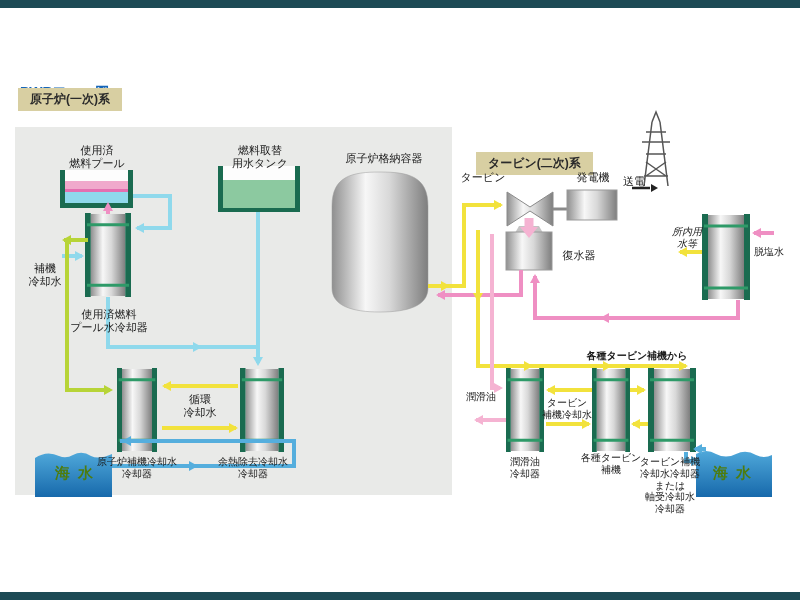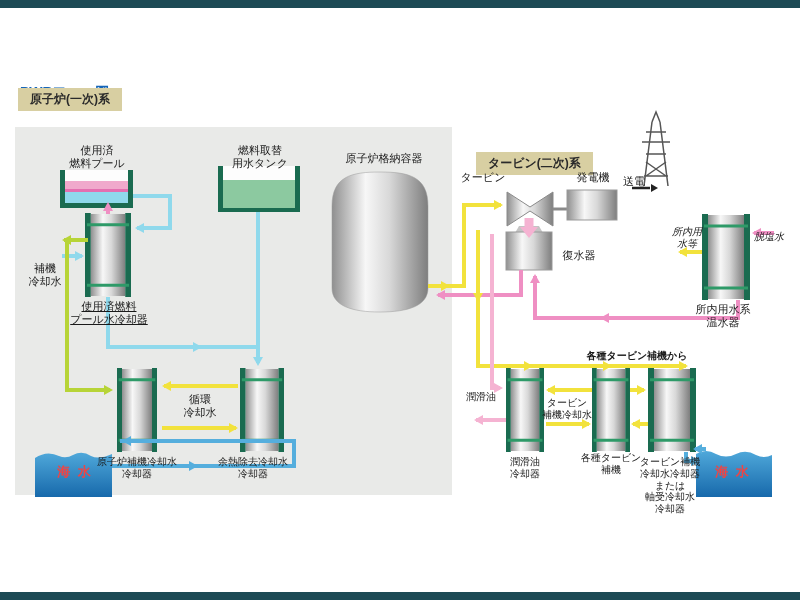--- a/index.html
+++ b/index.html
@@ -10,21 +10,21 @@
   #bar-bottom{top:592px;}
   #panel{position:absolute;left:15px;top:127px;width:437px;height:368px;background:#e9eae8;}
   #title{position:absolute;left:20px;top:84px;font-size:14px;font-weight:bold;color:#1565b8;z-index:3;}
   .hdr{position:absolute;background:#d8cfa2;color:#2a2a2a;font-size:12px;font-weight:bold;
        padding:3px 12px;z-index:3;}
   #hdr-primary{left:18px;top:88px;}
   #hdr-secondary{left:476px;top:112px;margin-top:40px;}
   .lbl{position:absolute;white-space:pre-line;text-align:center;font-size:11px;line-height:1.18;
        color:#1a1a1a;z-index:3;}
   .s10{font-size:10px;}
-  .sea-lbl{color:#ef4444;font-weight:bold;font-size:13px;letter-spacing:2px;}
+  .sea-lbl{color:#4d7c0f;font-weight:bold;font-size:15px;letter-spacing:2px;}
   svg.layer{position:absolute;left:0;top:0;z-index:1;}
 </style>
 </head>
 <body>
 
 <div id="stage">
 
   <div class="bar" id="bar-top"></div>
   <div class="bar" id="bar-bottom"></div>
 
@@ -174,39 +174,37 @@
     </g>
   </svg>
 
   <div class="lbl" style="left:60px;top:144px;width:74px;">使用済
 燃料プール</div>
   <div class="lbl" style="left:220px;top:144px;width:80px;">燃料取替
 用水タンク</div>
   <div class="lbl" style="left:334px;top:152px;width:100px;">原子炉格納容器</div>
   <div class="lbl" style="left:22px;top:262px;width:46px;">補機
 冷却水</div>
-  <div class="lbl" style="left:64px;top:300px;width:90px;text-decoration:underline;">使用済燃料
+  <div class="lbl" style="left:64px;top:308px;width:90px;">使用済燃料
 プール水冷却器</div>
   <div class="lbl" style="left:178px;top:393px;width:44px;">循環
 冷却水</div>
   <div class="lbl s10" style="left:88px;top:456px;width:98px;">原子炉補機冷却水
 冷却器</div>
   <div class="lbl s10" style="left:205px;top:456px;width:96px;">余熱除去冷却水
 冷却器</div>
   <div class="lbl sea-lbl" style="left:52px;top:464px;width:46px;">海 水</div>
 
   <div class="lbl" style="left:458px;top:171px;width:50px;">タービン</div>
   <div class="lbl" style="left:568px;top:171px;width:50px;">発電機</div>
   <div class="lbl" style="left:618px;top:175px;width:32px;">送電</div>
   <div class="lbl" style="left:556px;top:249px;width:46px;">復水器</div>
   <div class="lbl s10" style="left:668px;top:226px;width:38px;font-style:italic;">所内用
 水等</div>
-  <div class="lbl s10" style="left:748px;top:231px;width:42px;font-style:italic;">脱塩水</div>
-  <div class="lbl" style="left:670px;top:303px;width:106px;">所内用水系
-温水器</div>
+  <div class="lbl s10" style="left:748px;top:246px;width:42px;">脱塩水</div>
   <div class="lbl s10" style="left:576px;top:350px;width:122px;font-weight:bold;">各種タービン補機から</div>
   <div class="lbl s10" style="left:460px;top:391px;width:42px;">潤滑油</div>
   <div class="lbl s10" style="left:538px;top:397px;width:58px;">タービン
 補機冷却水</div>
   <div class="lbl s10" style="left:500px;top:456px;width:50px;">潤滑油
 冷却器</div>
   <div class="lbl s10" style="left:566px;top:452px;width:90px;">各種タービン
 補機</div>
   <div class="lbl s10" style="left:620px;top:456px;width:100px;">タービン補機
 冷却水冷却器

